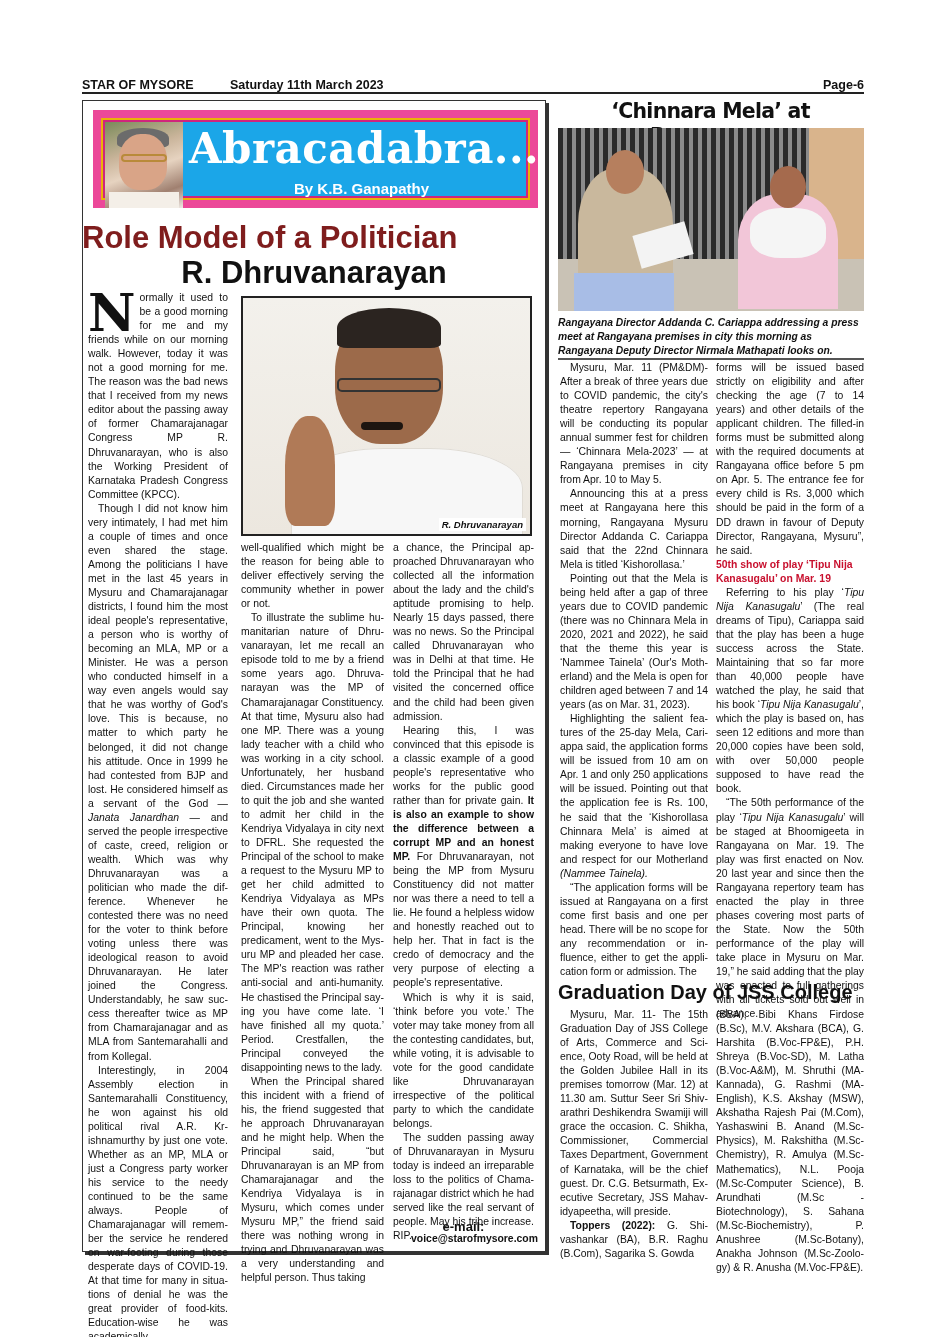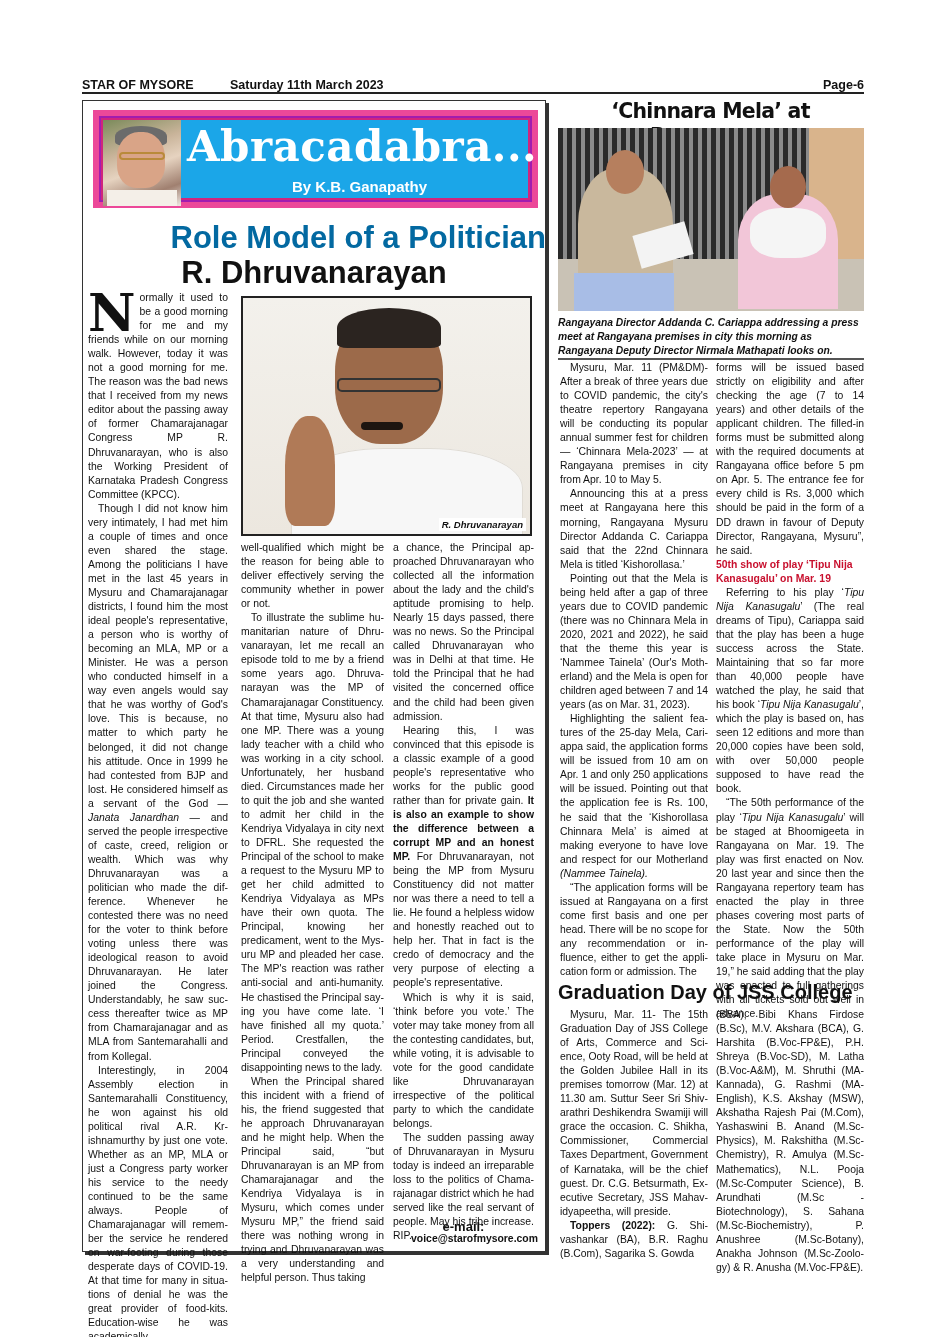--- a/index.html
+++ b/index.html
@@ -6,30 +6,30 @@
   body{width:945px;height:1337px;position:relative;overflow:hidden;font-family:"Liberation Sans",sans-serif;color:#111;}
   .abs{position:absolute;}
   .masthead{left:82px;top:76px;width:782px;height:18px;font-weight:bold;font-size:12.5px;}
   .masthead .paper{position:absolute;left:0;top:2px;}
   .masthead .date{position:absolute;left:148px;top:2px;}
   .masthead .page{position:absolute;right:0;top:2px;}
   .rule{left:82px;top:92px;width:782px;height:2px;background:#222;}
 
   
   .leftbox{left:82px;top:100px;width:464px;height:1152px;border:1px solid #333;box-shadow:3px 3px 0 #333;box-sizing:border-box;}
-  .banner{left:93px;top:110px;width:445px;height:98px;border:6px solid #ec4899;box-sizing:border-box;background:#a21caf;}
+  .banner{left:93px;top:110px;width:445px;height:98px;border:8px solid #ec4899;box-sizing:border-box;background:#eab308;}
   .banner-inner{position:absolute;left:2px;top:2px;right:2px;bottom:2px;border:2px solid #d0257d;background:#1ba6e8;}
   .portrait{position:absolute;left:0;top:0;width:78px;height:86px;background:linear-gradient(160deg,#7a8a5a 0%,#c9b49a 35%,#e6d3c0 55%,#a08070 80%,#efe9e4 100%);}
   .portrait .face{position:absolute;left:14px;top:12px;width:48px;height:56px;border-radius:45% 45% 40% 40%;background:#d9a487;}
   .portrait .hair{position:absolute;left:12px;top:6px;width:52px;height:20px;border-radius:50% 50% 20% 20%;background:#6b6b6b;}
   .portrait .glasses{position:absolute;left:16px;top:32px;width:46px;height:8px;border:2px solid #b98a3a;border-radius:4px;box-sizing:border-box;}
   .portrait .shirt{position:absolute;left:4px;top:70px;width:70px;height:16px;background:#f4efe8;}
   .banner-title{position:absolute;left:84px;top:2px;width:345px;text-align:center;font-family:"DejaVu Serif",serif;font-weight:bold;font-size:42px;color:#fff;letter-spacing:0.5px;}
   .banner-by{position:absolute;left:84px;top:58px;width:345px;text-align:center;font-weight:bold;font-size:15px;color:#fff;}
-  .headline{left:82px;top:220px;width:464px;text-align:right;font-weight:bold;font-size:31px;color:#0369a1;}
+  .headline{left:82px;top:220px;width:464px;text-align:left;font-weight:bold;font-size:31px;color:#7f1d1d;}
   .subhead{left:82px;top:255px;width:464px;text-align:center;font-weight:bold;font-size:31px;color:#111;}
 
   .col{font-size:10.4px;line-height:14.05px;text-align:justify;hyphens:manual;}
   .col p{margin:0;text-indent:10px;}
   .col p.first{text-indent:0;}
   .dropcap{float:left;font-family:"DejaVu Serif",serif;font-weight:bold;font-size:52px;line-height:40px;margin:2px 4px 0 0;}
   .col1{left:88px;top:291px;width:140px;}
   .col2{left:241px;top:541px;width:143px;}
   .col3{left:393px;top:541px;width:141px;}
 

